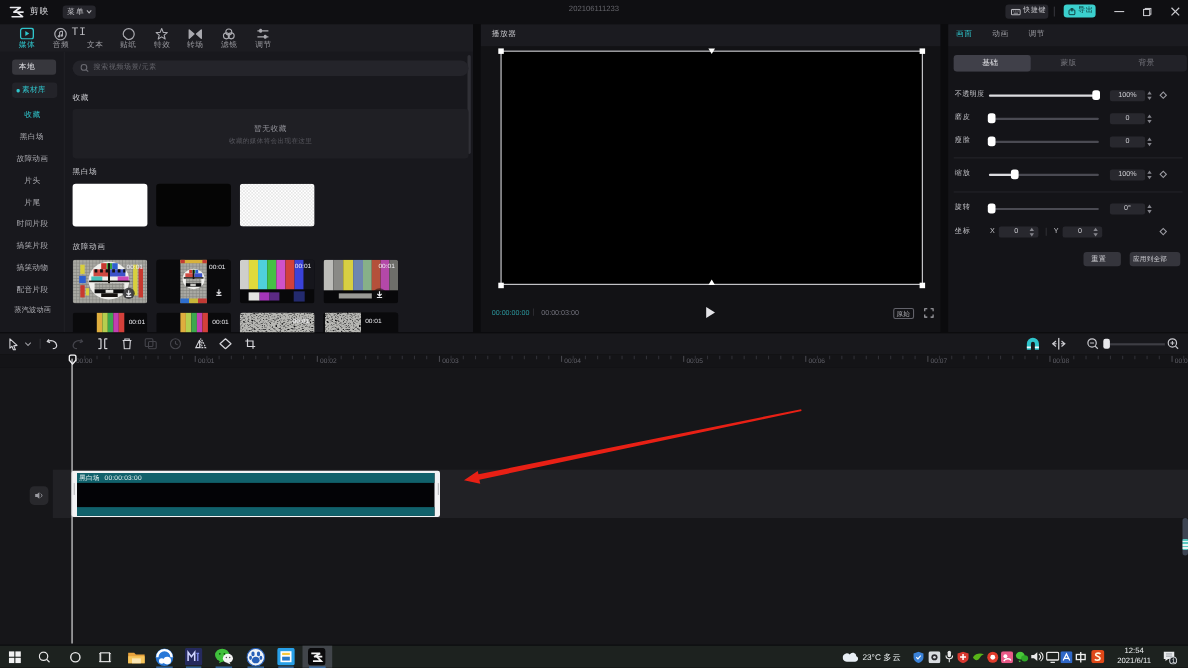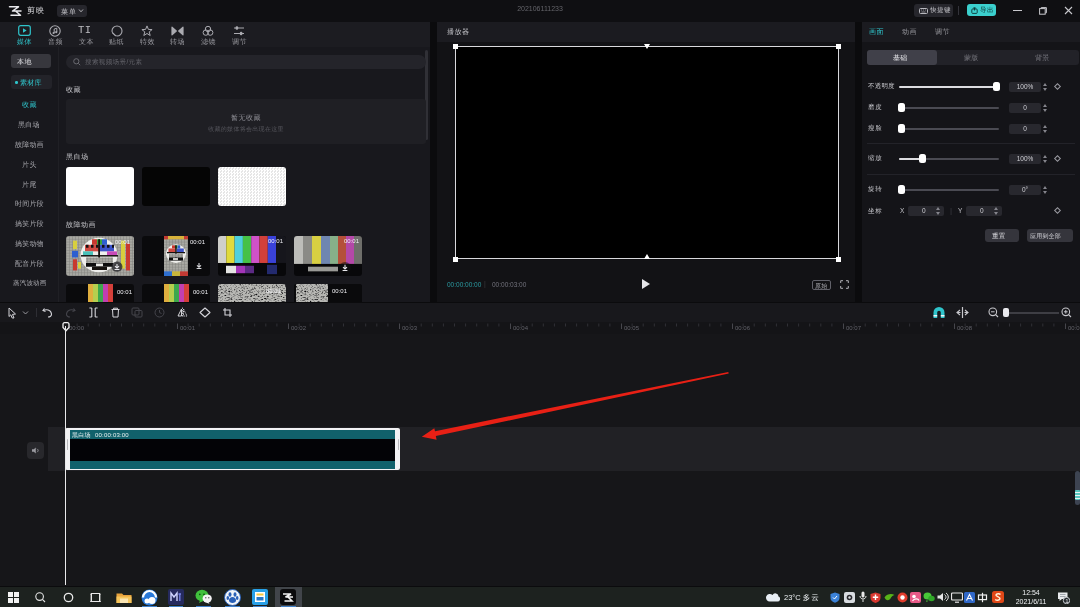--- a/index.html
+++ b/index.html
@@ -70,21 +70,21 @@
         <path d="M5 3.2 L8.6 5.5 L5 7.8 Z" fill="#2fc4cb"></path>
       </svg>
   <div class="a cjk" style="left:17px;top:16px;color:#2fc4cb;font-size:7px;letter-spacing:0.5px">媒体</div>
   <svg class="a" style="left:49px;top:3.0px" width="12" height="12" viewBox="0 0 12 12">
         <circle cx="6" cy="6" r="5.2" stroke="#aaaab0" stroke-width="1.1" fill="none"></circle>
         <path d="M7.8 3.2 L7.8 7.2 M7.8 3.2 L5.2 4 M5.2 4 L5.2 8" stroke="#aaaab0" stroke-width="1" fill="none"></path>
         <circle cx="4.6" cy="8" r="1.1" fill="#aaaab0"></circle>
         <circle cx="7.2" cy="7.2" r="1.1" fill="#aaaab0"></circle>
       </svg>
   <div class="a cjk" style="left:48px;top:16px;color:#9a9aa0;font-size:7px;letter-spacing:0.5px">音频</div>
-  <div class="a" style="left:78px;top:2px;width:16px;color:#bcbcc1;font-size:10.5px;letter-spacing:0.5px;font-family:Liberation Mono, monospace">TI</div>
+  <div class="a" style="left:65px;top:2px;width:16px;color:#bcbcc1;font-size:10.5px;letter-spacing:0.5px;font-family:Liberation Mono, monospace">TI</div>
   <div class="a cjk" style="left:79px;top:16px;color:#9a9aa0;font-size:7px;letter-spacing:0.5px">文本</div>
   <svg class="a" style="left:111px;top:3.0px" width="12" height="12" viewBox="0 0 12 12">
         <circle cx="6" cy="6" r="5" stroke="#aaaab0" stroke-width="1.1" fill="none"></circle>
         <polygon points="0.3,6.8 5.8,12 0,12" fill="#18181d"></polygon>
         <path d="M1.2 7.5 L4.8 11" stroke="#aaaab0" stroke-width="1.1"></path>
       </svg>
   <div class="a cjk" style="left:109px;top:16px;color:#9a9aa0;font-size:7px;letter-spacing:0.5px">贴纸</div>
   <svg class="a" style="left:141px;top:3.0px" width="12" height="12" viewBox="0 0 12 12">
         <path d="M6 0.9 L7.4 4.4 L11.1 4.6 L8.2 6.9 L9.2 10.5 L6 8.5 L2.8 10.5 L3.8 6.9 L0.9 4.6 L4.6 4.4 Z" stroke="#aaaab0" stroke-width="1" fill="none" stroke-linejoin="round"></path>
       </svg>

